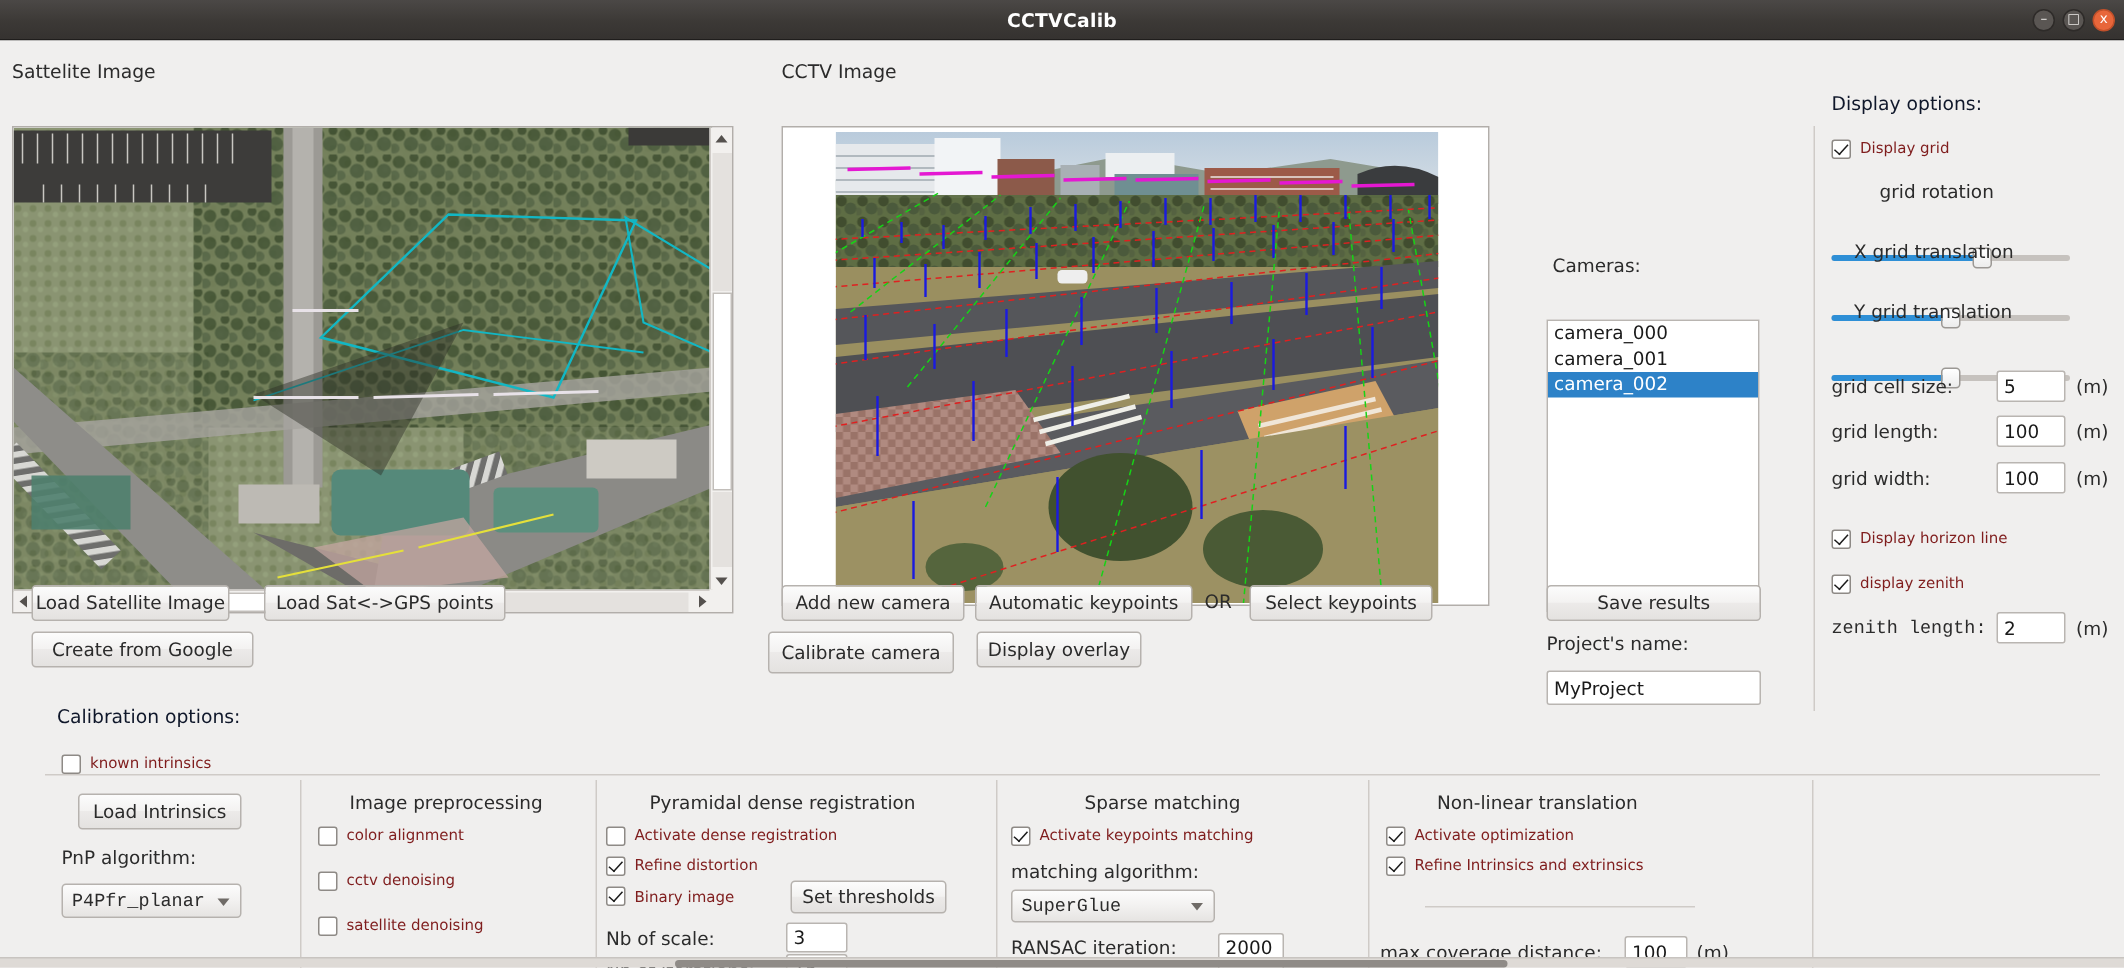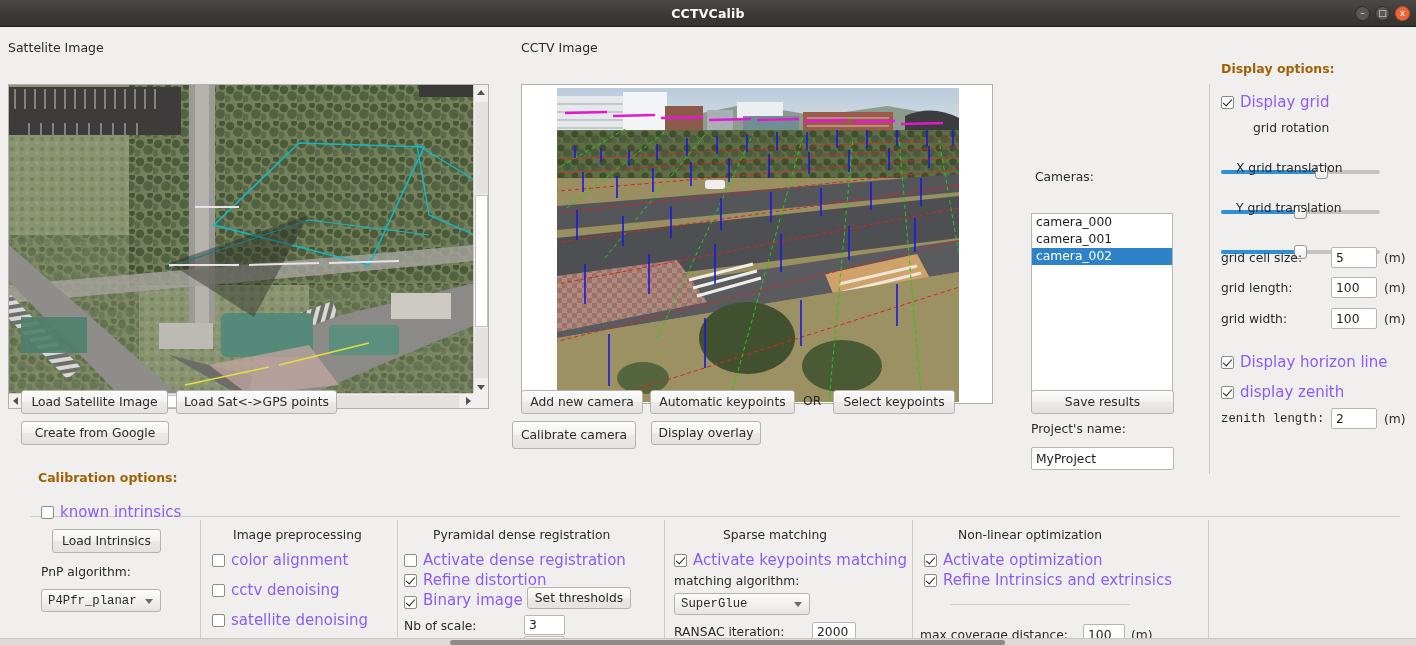--- a/index.html
+++ b/index.html
@@ -88,42 +88,42 @@
     background:#ffffff; border:1px solid #8e8a86; border-radius:2px;
     position:relative;
   }
   .cbox.checked::after {
     content:"";
     position:absolute; left:3px; top:0px;
     width:4px; height:8px;
     border:solid #1b1b1b; border-width:0 1.8px 1.8px 0;
     transform:rotate(42deg);
   }
-  .cblabel { font-size:15px; color:#8b5cf6; }
+  .cblabel { font-size:10px; color:#7f1d1d; }
 
   .slider { position:absolute; height:14px; }
   .slider .track {
     position:absolute; left:0; top:5px; width:100%; height:4px;
     background:#c6c2be; border-radius:2px;
   }
   .slider .fill {
     position:absolute; left:0; top:5px; height:4px;
     background:#2e8fd6; border-radius:2px;
   }
   .slider .knob {
     position:absolute; top:0px; width:13px; height:14px;
     background:linear-gradient(to bottom,#ffffff,#ececec);
     border:1px solid #9b9894; border-radius:3px;
   }
 
   .grouptitle {
     position:absolute; font-size:12.3px; color:#2b2b2b; white-space:nowrap;
   }
   .sectiontitle {
-    position:absolute; font-size:12.5px; font-weight:bold; color:#a16207; white-space:nowrap;
+    position:absolute; font-size:12.5px; font-weight:normal; color:#0f172a; white-space:nowrap;
   }
   .vsep { position:absolute; width:1px; background:#cfcbc7; }
   .hsep { position:absolute; height:1px; background:#cfcbc7; }
   .unit { position:absolute; font-size:12.3px; color:#2b2b2b; }
   .plaintext { position:absolute; font-size:12.3px; color:#2b2b2b; white-space:nowrap; }
 
   
   #satframe {
     position:absolute; left:8px; top:57px; width:481px; height:325px;
     border:1px solid #b2aeaa; background:#ffffff; overflow:hidden;
@@ -301,21 +301,21 @@
     <div id="sathsb">
       <div class="seg" style="left:17px;width:44px;"></div>
       <div class="seg" style="left:193px;width:257px;"></div>
       <div id="saththumb"></div>
       <div class="sbarrow sb-left"></div>
       <div class="sbarrow sb-right"></div>
     </div>
     <div id="satcorner"></div>
   </div>
 
-  <div class="btn" style="left:21px; top:363px; width:147px; height:24px;">Load Satellite Image</div>
+  <div class="btn" style="left:21px; top:363px; width:132px; height:24px;">Load Satellite Image</div>
   <div class="btn" style="left:176px; top:363px; width:161px; height:24px;">Load Sat&lt;-&gt;GPS points</div>
   <div class="btn" style="left:21px; top:394px; width:148px; height:24px;">Create from Google</div>
 
   <div class="panel-label" style="left:521px; top:13px;">CCTV Image</div>
 
   <div id="cctvframe">
     <div id="cctvimg">
       <svg width="402" height="314" viewBox="0 0 402 314">
         <defs>
           <linearGradient id="sky" x1="0" y1="0" x2="0" y2="1">
@@ -608,21 +608,21 @@
     <span>SuperGlue</span>
     <span class="arrow"></span>
   </div>
   <div class="plaintext" style="left:674px; top:598px;">RANSAC iteration:</div>
   <div class="txtfield" style="left:812px; top:595px; width:44px; height:20px;">2000</div>
 
   <div class="txtfield" style="left:812px; top:615px; width:44px; height:20px;">10</div>
 
   <div class="vsep" style="left:912px; top:493px; height:145px;"></div>
 
-  <div class="grouptitle" style="left:958px; top:501px;">Non-linear optimization</div>
+  <div class="grouptitle" style="left:958px; top:501px;">Non-linear translation</div>
   <div class="cbrow" style="left:924px; top:524px;">
     <span class="cbox checked"></span>
     <span class="cblabel">Activate optimization</span>
   </div>
   <div class="cbrow" style="left:924px; top:544px;">
     <span class="cbox checked"></span>
     <span class="cblabel">Refine Intrinsics and extrinsics</span>
   </div>
   <div class="hsep" style="left:950px; top:577px; width:180px;"></div>
   <div class="plaintext" style="left:920px; top:601px;">max coverage distance:</div>

